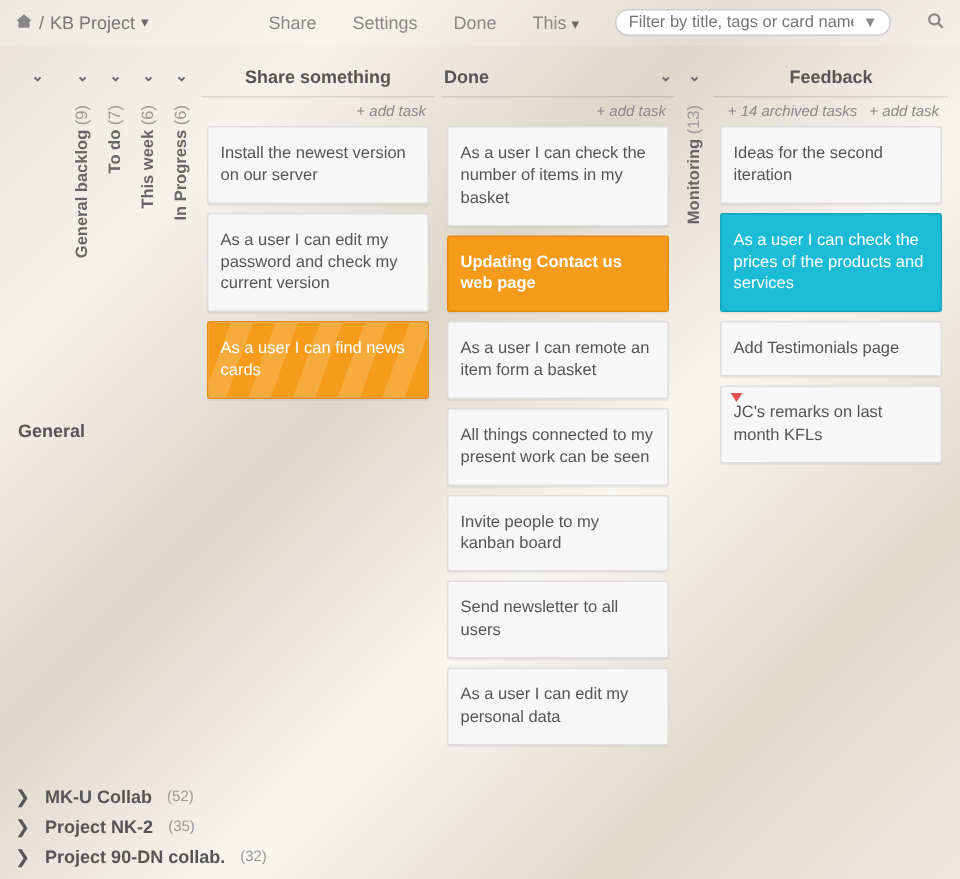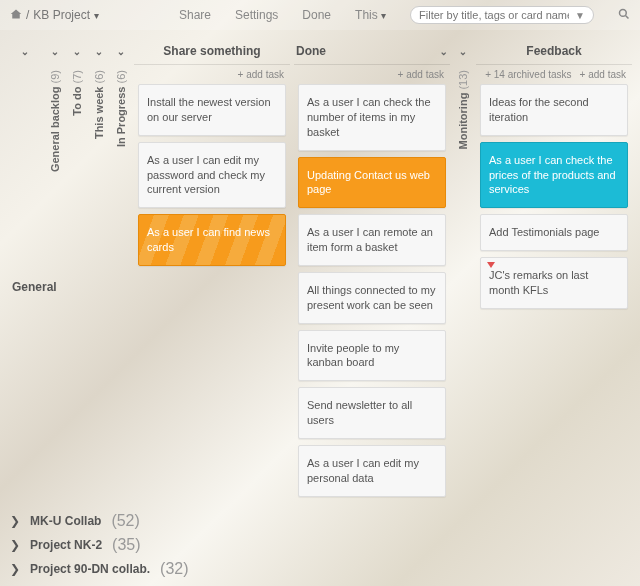--- a/index.html
+++ b/index.html
@@ -105,41 +105,42 @@
     flex: 1 1 0;
     min-width: 140px;
   }
   .col-meta {
     display: flex;
     justify-content: flex-end;
     gap: 8px;
     font-size: 10px;
     color: #888;
     padding: 4px 6px;
+    font-style: italic;
   }
   .col-meta span { cursor: pointer; }
   .cards {
     display: flex;
     flex-direction: column;
     gap: 6px;
     padding: 0 4px;
   }
   .card {
     background: #f7f7f7;
     border: 1px solid #ddd;
     border-radius: 2px;
     padding: 10px 8px;
     font-size: 11px;
     text-align: left;
     color: #555;
     line-height: 1.35;
     box-shadow: 0 1px 1px rgba(0,0,0,0.06);
     position: relative;
   }
-  .card.orange { background: #f79b1c; color: #fff; border-color: #e68a0b; }
+  .card.orange { background: #f79b1c; color: #fff; border-color: #e68a0b; font-weight: bold; }
   .card.orange-stripe {
     background: repeating-linear-gradient(110deg, #f79b1c 0 14px, #f6ab3d 14px 28px);
     color: #fff; border-color: #e68a0b;
   }
   .card.teal { background: #1cbbd6; color: #fff; border-color: #16a4bb; }
   .card .flag {
     position: absolute;
     top: 4px; left: 6px;
     width: 0; height: 0;
     border-left: 4px solid transparent;
@@ -157,21 +158,21 @@
     gap: 6px;
     padding-top: 6px;
     font-size: 12px;
   }
   .project-row {
     display: flex;
     align-items: center;
     gap: 10px;
     color: #555;
   }
-  .project-row .count { color: #999; font-size: 16px; }
+  .project-row .count { color: #999; font-size: 10px; }
   .icon-svg { width: 12px; height: 12px; display: inline-block; }
 </style>
 </head>
 <body>
 
 <div class="topbar">
   <div class="breadcrumb">
     <span>
       <svg class="icon-svg" viewBox="0 0 16 16">
           <path fill="#888" d="M8 2l7 6h-2v6H3V8H1z"></path>

